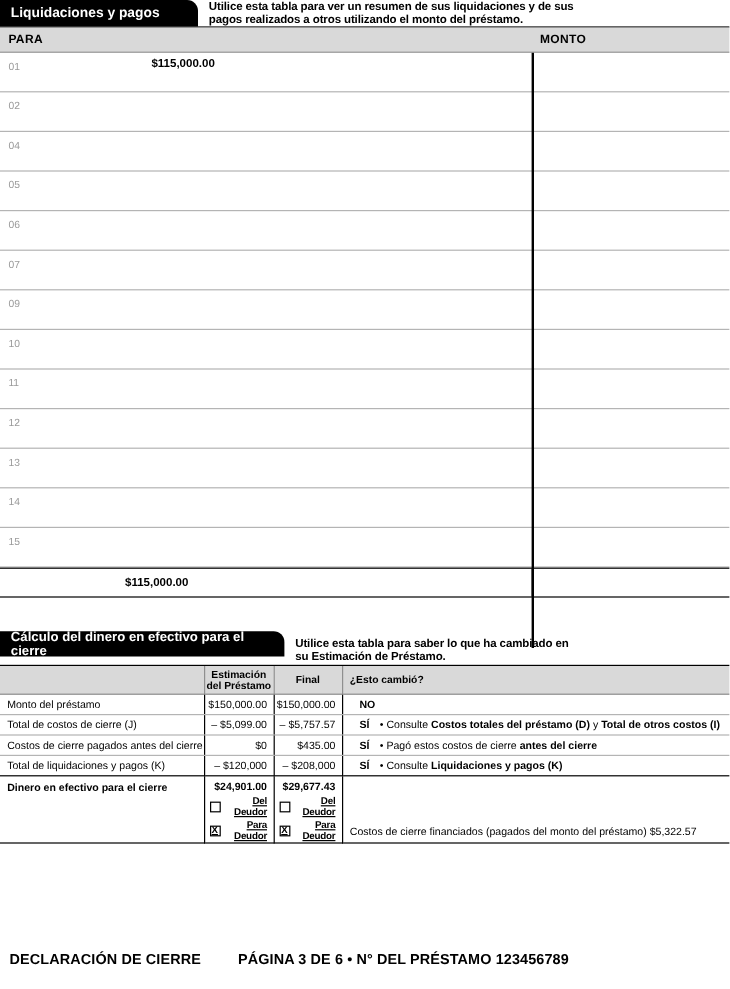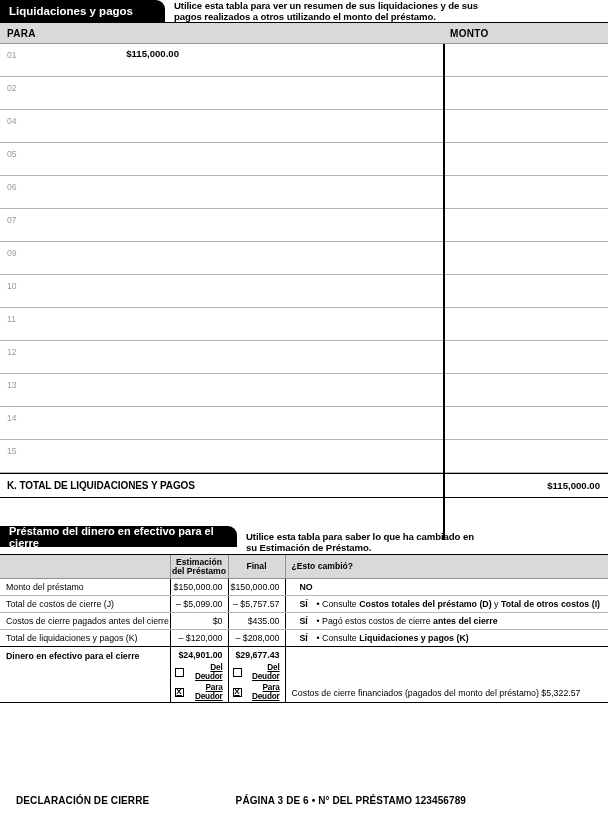--- a/index.html
+++ b/index.html
@@ -130,21 +130,21 @@
     width: 9px; height: 9px; border: 1.3px solid #000;
     display: inline-flex; align-items: center; justify-content: center;
     font-size: 8px; font-weight: bold; line-height: 1; flex: 0 0 auto;
   }
   .cb-lbl { font-size: 8.2px; font-weight: bold; letter-spacing: -0.2px; }
 
   
   .footer {
     position: absolute; left: 0; right: 0; bottom: 18px;
     display: flex; justify-content: space-between;
-    padding: 0 16px; font-size: 10px; font-weight: bold;
+    padding: 0 8px; font-size: 12px; font-weight: bold;
     letter-spacing: 0.1px;
   }
   .spacer-1 { height: 28px; }
   b.em { font-weight: bold; }
 </style>
 </head>
 <body>
 
 <div class="page">
 
@@ -221,31 +221,30 @@
           <div class="r-amt"></div>
         </div>
         <div class="t1-row">
           <div class="r-num">15</div>
           <div class="r-desc"></div>
           <div class="r-amt"></div>
         </div>
       </div>
     <div class="t1-vline" id="t1-vline" style="height: 496px;"></div>
     <div class="t1-total">
-      <div class="tot-label">K. TOTAL DE LIQUIDACIONES Y PAGOS</div>
       <div class="tot-amt">$115,000.00</div>
       <div class="tot-vline"></div>
     </div>
   </div>
 
   <div class="spacer-1"></div>
 
   <div class="sec-head">
     <div class="tab tab-2">
-      <span>Préstamo del dinero en efectivo para el cierre</span>
+      <span>Cálculo del dinero en efectivo para el cierre</span>
     </div>
     <div class="sec-intro intro-2">Utilice esta tabla para saber  lo que ha cambiado en su Estimación de Préstamo.</div>
   </div>
 
   <div class="t2">
     <table>
       <colgroup>
         <col class="c-lbl">
           <col class="c-est">
           <col class="c-fin">

